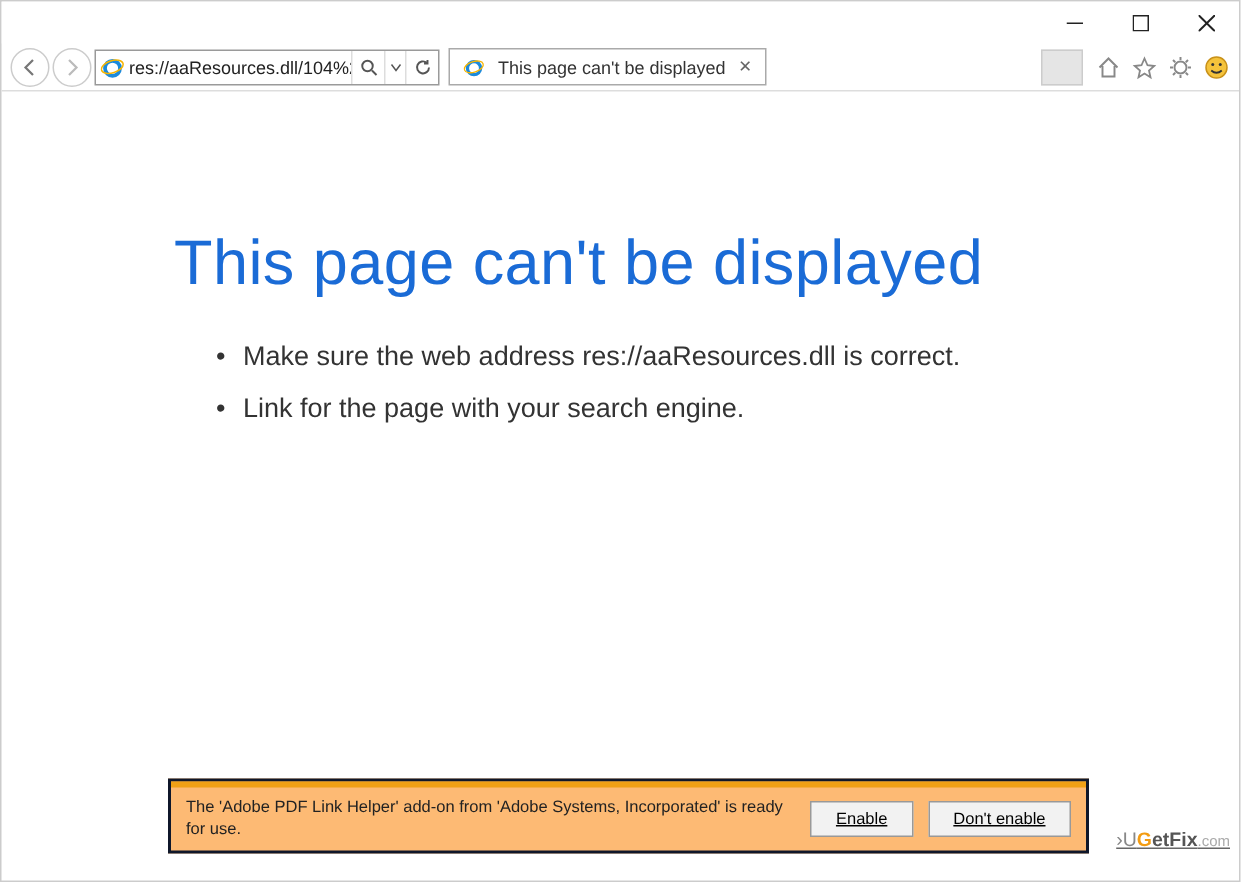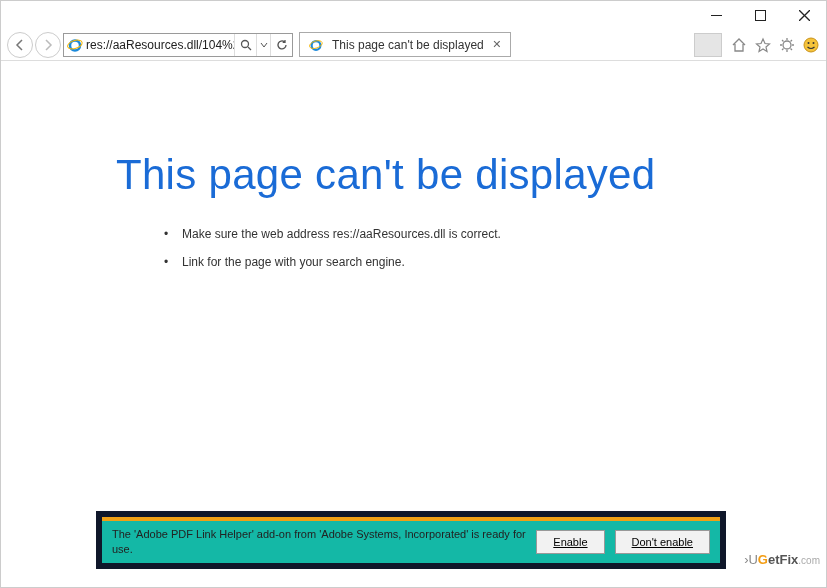--- a/index.html
+++ b/index.html
@@ -24,32 +24,32 @@
 .tab-close { width: 14px; height: 14px; display:flex; align-items:center; justify-content:center; font-size:11px; color:#666; }
 .toolbar-spacer { flex: 1; }
 .tab-spacer { width: 28px; height: 24px; background: #e5e5e5; border: 1px solid #ccc; }
 .right-icons { display: flex; gap: 6px; margin-left: 6px; }
 .right-icons .ico { width: 18px; height: 18px; display:flex; align-items:center; justify-content:center; }
 
 
 .content { padding: 90px 0 0 115px; }
 .headline { font-size: 42px; font-weight: 300; color: #1a6bd6; margin-bottom: 28px; letter-spacing: 0.3px; }
 .bullets { margin-left: 46px; }
-.bullets li { font-size: 12px; color: #333; margin-bottom: 14px; list-style: none; position: relative; margin-left: 20px; }
+.bullets li { font-size: 18px; color: #333; margin-bottom: 14px; list-style: none; position: relative; }
 .bullets li::before { content: "•"; position: absolute; left: -18px; color: #333; }
 .fix-btn { margin-top: 28px; border: 1px solid #888; background: #e6e6e6; font-size: 12px; padding: 5px 10px; color: #111; cursor: pointer; }
 
 
-.addon-bar { position: absolute; bottom: 18px; left: 95px; right: 100px; border: 6px solid #0f172a; background: #14b8a6; }
+.addon-bar { position: absolute; bottom: 18px; left: 111px; right: 100px; border: 2px solid #0f172a; background: #fdba74; }
 .addon-stripe { height: 4px; background: #f0a015; }
 .addon-body { display: flex; align-items: center; padding: 6px 10px; gap: 10px; }
 .addon-msg { flex: 1; font-size: 11px; color: #222; line-height: 1.35; }
 .addon-btn { border: 1px solid #999; background: #f2f2f2; font-size: 11px; padding: 5px 16px; cursor: pointer; text-decoration: underline; }
 
-.watermark { position: absolute; right: 6px; bottom: 20px; font-size: 13px; color: #666; }
+.watermark { position: absolute; right: 6px; bottom: 20px; font-size: 13px; color: #666; text-decoration: underline; }
 .watermark .u { color: #888; }
 .watermark .g { color: #f39c12; font-weight: bold; }
 .watermark .fix { color: #555; font-weight: bold; }
 .watermark .com { color: #aaa; font-size: 10px; }
 
 
 .ie-logo { width: 16px; height: 16px; }
 </style>
 </head>
 <body>

